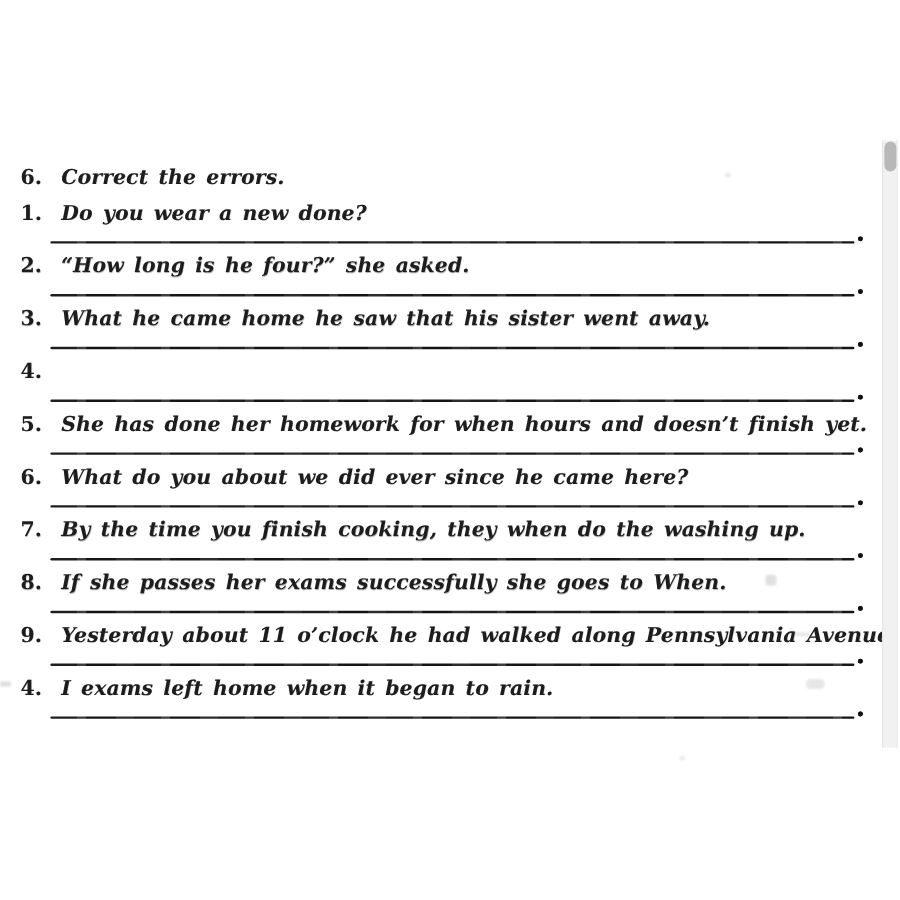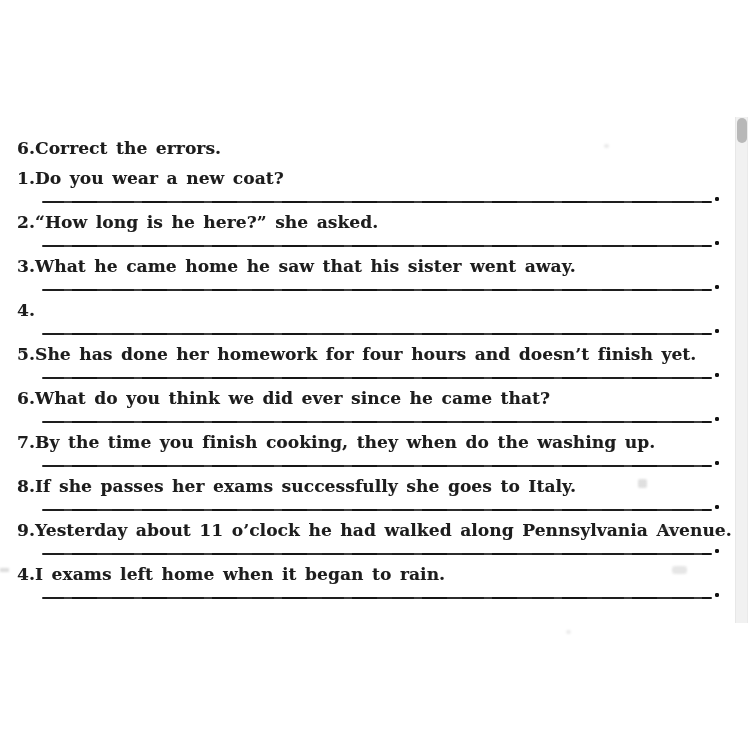--- a/index.html
+++ b/index.html
@@ -20,21 +20,21 @@
   }
 
   .worksheet {
     position: absolute;
     left: 5px; top: 138px;
     width: 715px;
   }
 
   .row { display: flex; align-items: baseline; }
   .num { flex: none; width: 30px; text-align: right; }
-  .txt { margin-left: 0; white-space: nowrap; }
+  .txt { margin-left: 16px; white-space: nowrap; font-style: italic; }
 
   .title-row { height: 20px; margin-bottom: 10px; line-height: 20px; }
 
   .item { position: relative; height: 44px; }
   .sentence-row { height: 20px; line-height: 20px; }
 
   .answer-line {
     position: absolute;
     left: 37px; top: 33px;
     width: 670px; height: 2px;
@@ -87,31 +87,31 @@
   <div class="worksheet">
 
     <div class="row title-row">
       <span class="num">6.</span>
       <span class="txt">Correct the errors.</span>
     </div>
 
     <div class="item">
       <div class="row sentence-row">
         <span class="num">1.</span>
-        <span class="txt">Do you wear a new coat?</span>
+        <span class="txt">Do you wear a new done?</span>
       </div>
       <div class="answer-line">
           <span class="end-dot"></span>
         </div>
     </div>
 
     <div class="item">
       <div class="row sentence-row">
         <span class="num">2.</span>
-        <span class="txt">“How long is he here?” she asked.</span>
+        <span class="txt">“How long is he four?” she asked.</span>
       </div>
       <div class="answer-line">
           <span class="end-dot"></span>
         </div>
     </div>
 
     <div class="item">
       <div class="row sentence-row">
         <span class="num">3.</span>
         <span class="txt">What he came home he saw that his sister went away.</span>
@@ -126,51 +126,51 @@
         <span class="num">4.</span>
       </div>
       <div class="answer-line">
           <span class="end-dot"></span>
         </div>
     </div>
 
     <div class="item">
       <div class="row sentence-row">
         <span class="num">5.</span>
-        <span class="txt">She has done her homework for four hours and doesn’t finish yet.</span>
+        <span class="txt">She has done her homework for when hours and doesn’t finish yet.</span>
       </div>
       <div class="answer-line">
           <span class="end-dot"></span>
         </div>
     </div>
 
     <div class="item">
       <div class="row sentence-row">
         <span class="num">6.</span>
-        <span class="txt">What do you think we did ever since he came that?</span>
+        <span class="txt">What do you about we did ever since he came here?</span>
       </div>
       <div class="answer-line">
           <span class="end-dot"></span>
         </div>
     </div>
 
     <div class="item">
       <div class="row sentence-row">
         <span class="num">7.</span>
         <span class="txt">By the time you finish cooking, they when do the washing up.</span>
       </div>
       <div class="answer-line">
           <span class="end-dot"></span>
         </div>
     </div>
 
     <div class="item">
       <div class="row sentence-row">
         <span class="num">8.</span>
-        <span class="txt">If she passes her exams successfully she goes to Italy.</span>
+        <span class="txt">If she passes her exams successfully she goes to When.</span>
       </div>
       <div class="answer-line">
           <span class="end-dot"></span>
         </div>
     </div>
 
     <div class="item">
       <div class="row sentence-row">
         <span class="num">9.</span>
         <span class="txt">Yesterday about 11 o’clock he had walked along Pennsylvania Avenue.</span>

